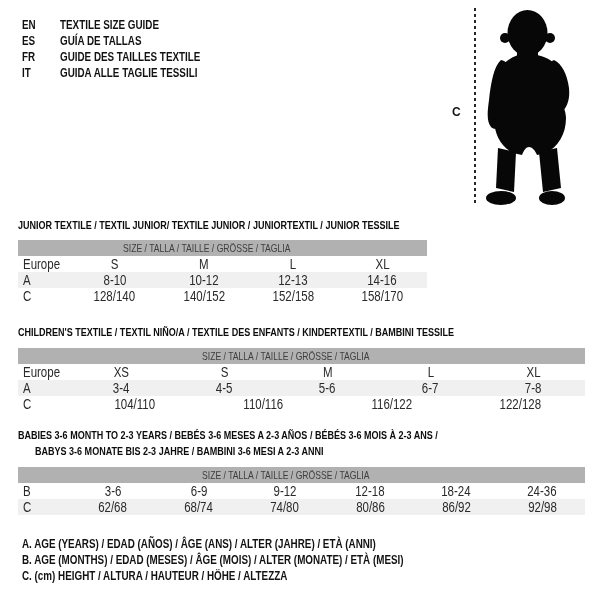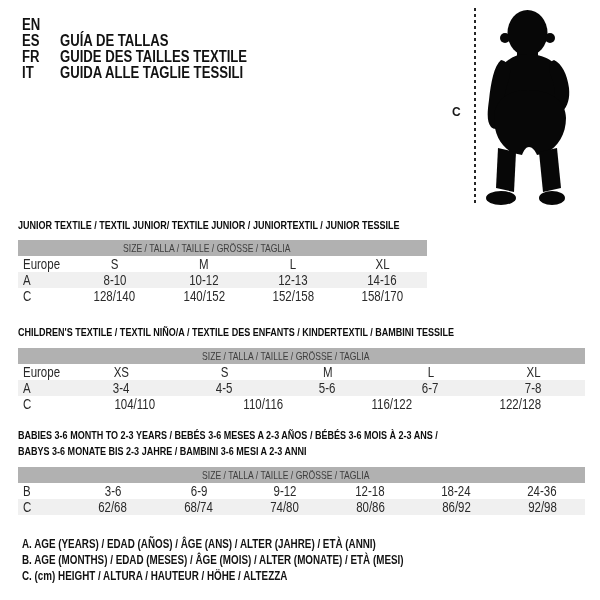--- a/index.html
+++ b/index.html
@@ -5,21 +5,21 @@
   html,body{margin:0;padding:0;background:#fff;}
   .page{position:relative;width:600px;height:600px;background:#ffffff;
         font-family:"Liberation Sans",sans-serif;overflow:hidden;color:#111;}
 
   
   .cond{display:inline-block;transform:scaleX(.82);transform-origin:0 50%;white-space:nowrap;}
   .cond.center{transform-origin:50% 50%;}
 
   
   .lang-list{position:absolute;left:22px;top:17px;}
-  .lang-row{display:flex;height:16px;line-height:16px;font-weight:700;font-size:16px;color:#121212;}
+  .lang-row{display:flex;height:16px;line-height:16px;font-weight:700;font-size:12px;color:#121212;}
   .lang-code{width:38px;flex:0 0 auto;}
 
   
   .dash-line{position:absolute;left:474px;top:8px;width:2px;height:198px;
              background:repeating-linear-gradient(to bottom,#262626 0 3px,transparent 3px 6px);}
   .c-label{position:absolute;left:452px;top:105px;font-size:12px;font-weight:700;color:#161616;}
   .baby-svg{position:absolute;left:484px;top:8px;}
 
   
   .tbl{position:absolute;}
@@ -39,20 +39,21 @@
   .legend-line{height:16px;line-height:16px;font-weight:700;font-size:12px;color:#121212;white-space:nowrap;}
 </style>
 </head>
 <body>
 
 <div class="page">
 
   <div class="lang-list" id="langList">
       <div class="lang-row">
         <span class="lang-code"><span class="cond">EN</span></span>
+        <span class="lang-text"><span class="cond">TEXTILE SIZE GUIDE</span></span>
       </div>
       <div class="lang-row">
         <span class="lang-code"><span class="cond">ES</span></span>
         <span class="lang-text"><span class="cond">GUÍA DE TALLAS</span></span>
       </div>
       <div class="lang-row">
         <span class="lang-code"><span class="cond">FR</span></span>
         <span class="lang-text"><span class="cond">GUIDE DES TAILLES TEXTILE</span></span>
       </div>
       <div class="lang-row">
@@ -129,21 +130,21 @@
         <div class="t-row" style="top: 71px;">
           <span class="t-label"><span class="cond">C</span></span>
           <span class="t-cell"><span class="cond center">104/110</span></span>
           <span class="t-cell"><span class="cond center">110/116</span></span>
           <span class="t-cell"><span class="cond center">116/122</span></span>
           <span class="t-cell"><span class="cond center">122/128</span></span>
         </div>
       </div>
       <div class="tbl" style="left: 18px; top: 428px; width: 567px; height: 87px;">
         <div class="t-title" style="top: 0px;"><span class="cond">BABIES 3-6 MONTH TO 2-3 YEARS / BEBÉS 3-6 MESES A 2-3 AÑOS / BÉBÉS 3-6 MOIS À 2-3 ANS /</span></div>
-        <div class="t-title" style="top: 16px;"><span class="cond">BABYS 3-6 MONATE BIS 2-3 JAHRE / BAMBINI 3-6 MESI A 2-3 ANNI</span></div>
+        <div class="t-title" style="top: 16px; margin-left: 17px;"><span class="cond">BABYS 3-6 MONATE BIS 2-3 JAHRE / BAMBINI 3-6 MESI A 2-3 ANNI</span></div>
         <div class="t-bar" style="top: 39px;"><span class="cond">SIZE / TALLA / TAILLE / GRÖSSE / TAGLIA</span></div>
         <div class="t-row" style="top: 55px;">
           <span class="t-label"><span class="cond">B</span></span>
           <span class="t-cell"><span class="cond center">3-6</span></span>
           <span class="t-cell"><span class="cond center">6-9</span></span>
           <span class="t-cell"><span class="cond center">9-12</span></span>
           <span class="t-cell"><span class="cond center">12-18</span></span>
           <span class="t-cell"><span class="cond center">18-24</span></span>
           <span class="t-cell"><span class="cond center">24-36</span></span>
         </div>

